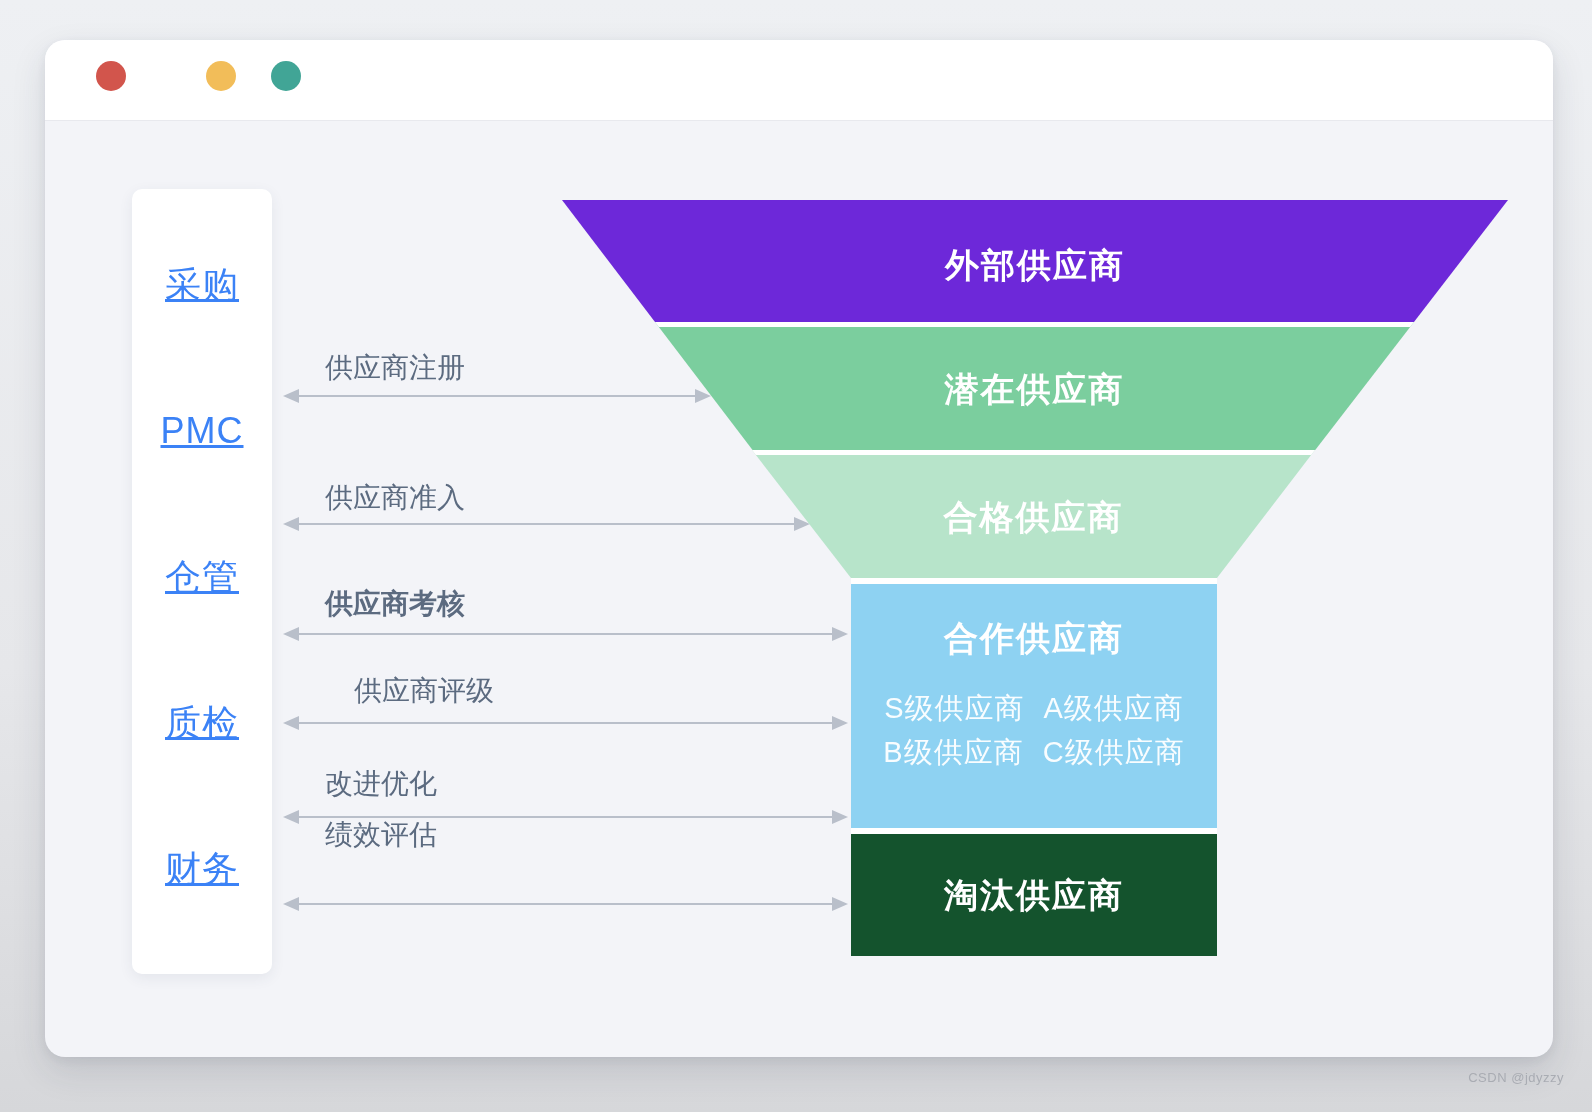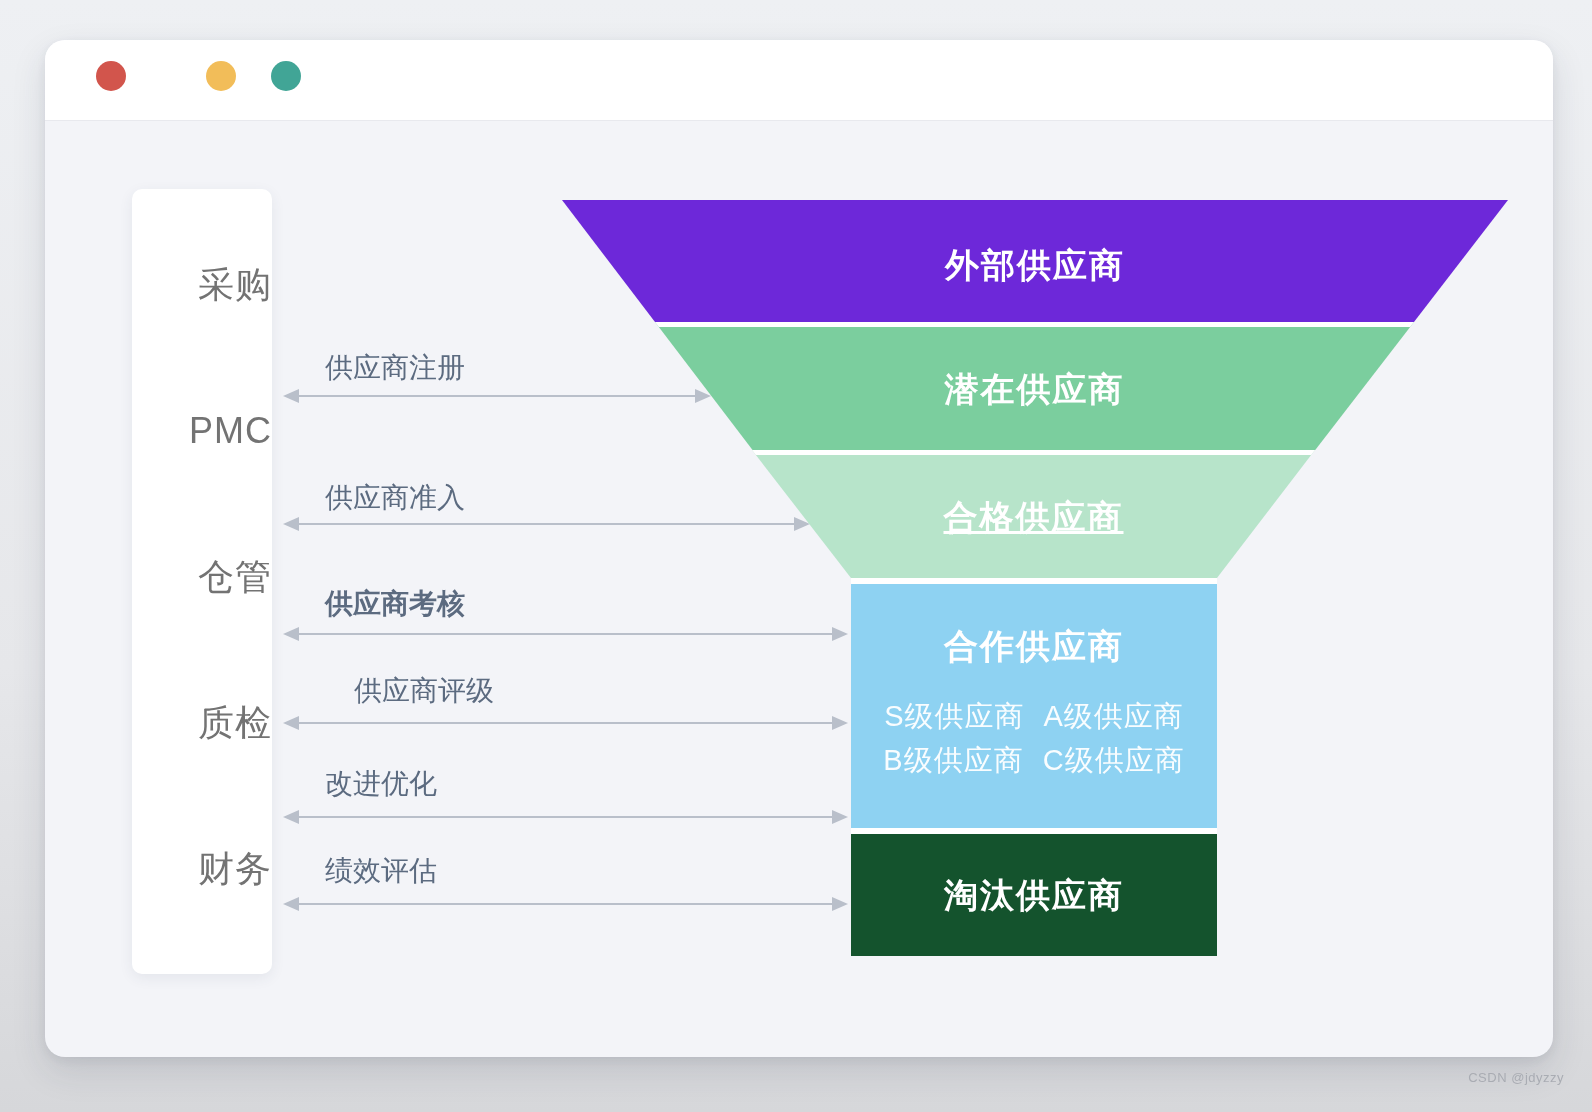--- a/index.html
+++ b/index.html
@@ -42,32 +42,33 @@
     position:absolute; left:87px; top:68px;
     width:140px; height:785px;
     background:#ffffff; border-radius:10px;
     box-shadow:0 4px 14px rgba(50,60,90,0.08);
     display:flex; flex-direction:column;
     justify-content:space-between;
     padding:72px 0 81px; box-sizing:border-box;
   }
   .dept {
     height:48px; line-height:48px;
-    text-align:right;
-    font-size:36px; color:#737373;
+    text-align:center;
+    font-size:36px; color:#3b82f6;
     letter-spacing:1px;
+    text-decoration:underline;
   }
   
   .plabel {
     position:absolute; left:280px;
     height:38px; line-height:38px;
     font-size:28px; color:#5c6b80;
   }
   .p1 { top:228px; } .p2 { top:358px; } .p3 { top:464px;font-weight:bold; }
-  .p4 { top:551px;margin-left:29px; } .p5 { top:644px; } .p6 { top:731px; }
+  .p4 { top:551px;margin-left:29px; } .p5 { top:644px; } .p6 { top:695px; }
   .arrow {
     position:absolute; height:2px; background:#b9bfca;
   }
   .arrow::before, .arrow::after {
     content:""; position:absolute; top:-6px;
     width:0; height:0;
     border-top:7px solid transparent;
     border-bottom:7px solid transparent;
   }
   .arrow::before { left:-14px; border-right:16px solid #b9bfca; }
@@ -98,21 +99,21 @@
          clip-path:polygon(0 0,100% 0,90.06% 100%,9.83% 100%);
          padding-top:8px; }
   .lv2 { left:610px; top:201px; width:759px; height:128px;
          clip-path:polygon(0 0,100% 0,86.99% 100%,12.85% 100%);
          border-top:5px solid #ffffff; }
   .lv3 { left:707px; top:329px; width:563px; height:128px;
          clip-path:polygon(0 0,100% 0,82.59% 100%,17.58% 100%);
          border-top:5px solid #ffffff; }
   .lv4 { left:806px; top:457px; width:366px; height:250px;
          border-top:6px solid #ffffff;
-         justify-content:flex-start; padding-top:36px; }
+         justify-content:flex-start; padding-top:28px; }
   .lv4 .lsub.row1 { margin-top:22px; }
   .lv5 { left:806px; top:707px; width:366px; height:128px;
          border-top:6px solid #ffffff; }
   .watermark {
     position:absolute; right:28px; top:1070px;
     font-size:13px; color:#a9acb3; letter-spacing:0.5px;
   }
 </style>
 </head>
 <body>
@@ -155,21 +156,21 @@
       <div class="arrow a6"></div>
 
       <div class="level lv1" style="background: #6d28d9;">
         <div class="ltitle">外部供应商</div>
       </div>
 
       <div class="level lv2" style="background: rgb(123, 206, 158);">
         <div class="ltitle">潜在供应商</div>
       </div>
 
-      <div class="level lv3" style="background: rgb(183, 228, 202); text-decoration: underline;">
+      <div class="level lv3" style="background: rgb(183, 228, 202);">
         <div class="ltitle">合格供应商</div>
       </div>
 
       <div class="level lv4" style="background: rgb(142, 210, 242);">
         <div class="ltitle">合作供应商</div>
         <div class="lsub row1">S级供应商 A级供应商</div>
         <div class="lsub row2">B级供应商 C级供应商</div>
       </div>
 
       <div class="level lv5" style="background: #14532d;">

